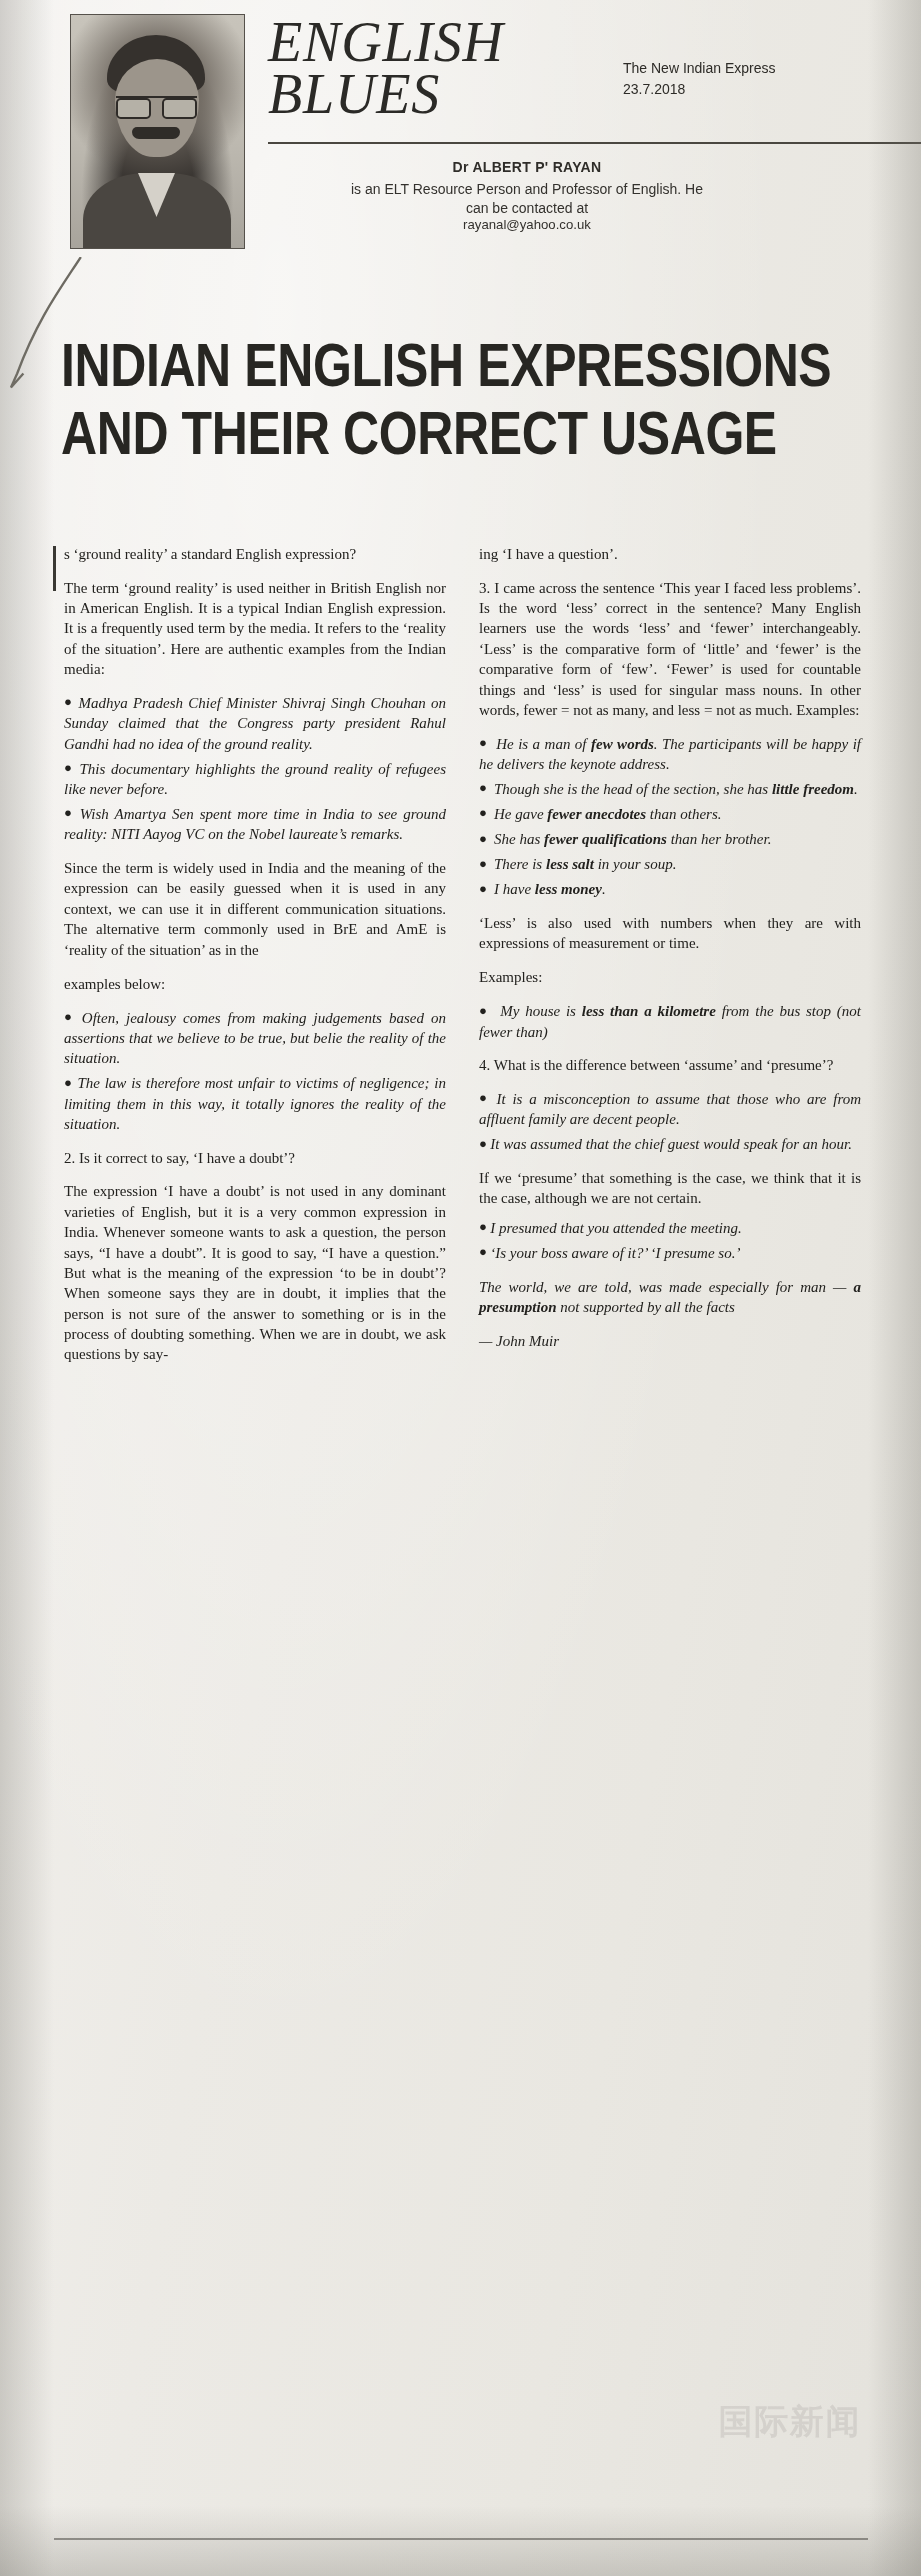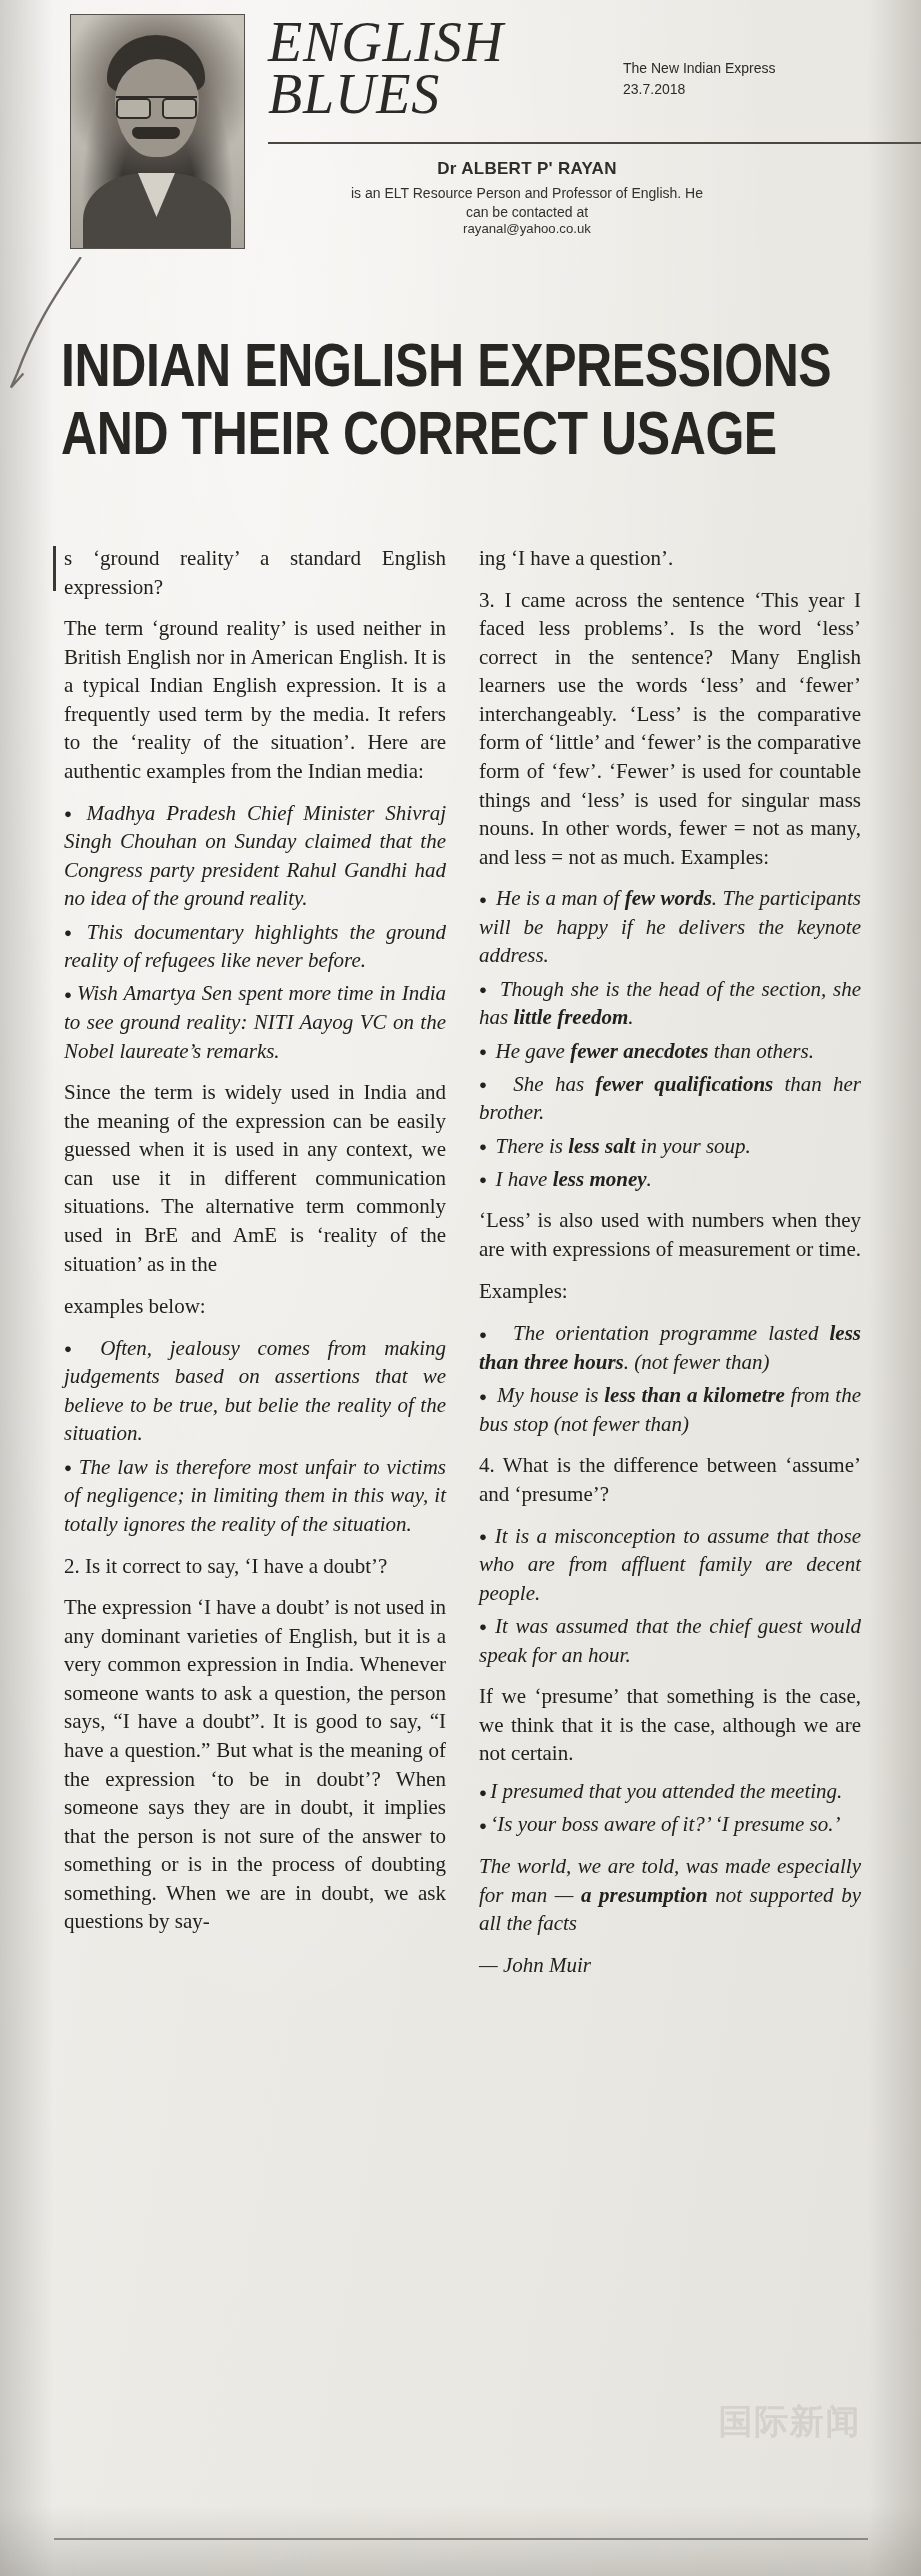--- a/index.html
+++ b/index.html
@@ -155,21 +155,21 @@
   }
   .byline-block {
     position: absolute;
     left: 274px;
     top: 145px;
     width: 366px;
     text-align: center;
   }
   .byline-name {
     font-family: "Liberation Sans", sans-serif;
-    font-size: 17px;
+    font-size: 14px;
     font-weight: bold;
     letter-spacing: 0.3px;
     color: #2f2d29;
   }
   .byline-desc {
     font-family: "Liberation Sans", sans-serif;
     font-size: 14px;
     line-height: 1.35;
     color: #33312d;
     margin-top: 4.7px;
@@ -212,21 +212,21 @@
   .columns {
     position: absolute;
     left: 64px;
     top: 544px;
     width: 797px;
     display: flex;
     gap: 33px;
   }
   .col {
     width: 383px;
-    font-size: 21px;
+    font-size: 15px;
     line-height: 1.36;
     color: #22211e;
     text-align: justify;
   }
   .col p {
     margin: 0 0 13.2px 0;
   }
   .col p.tight { margin-bottom: 9.3px; }
   .col p.nogap { margin-bottom: 14px; }
   .col .bullet {
@@ -394,23 +394,20 @@
           <p class="bullet">
             <i>I have </i><b>less money</b><i>.</i>
           </p>
         </div>
 
         <p>‘Less’ is also used with numbers when they are with expressions of measurement or time.</p>
         <p class="nogap">Examples:</p>
 
         <div class="bullet-group">
           <p class="bullet">
-            <i>The orientation programme lasted </i><b>less than three hours</b><i>. (not fewer than)</i>
-          </p>
-          <p class="bullet">
             <i>My house is </i><b>less than a kilometre</b><i> from the bus stop (not fewer than)</i>
           </p>
         </div>
 
         <p>4. What is the difference between ‘assume’ and ‘presume’?</p>
 
         <div class="bullet-group">
           <p class="bullet">It is a misconception to assume that those who are from affluent family are decent people.</p>
           <p class="bullet">It was assumed that the chief guest would speak for an hour.</p>
         </div>

